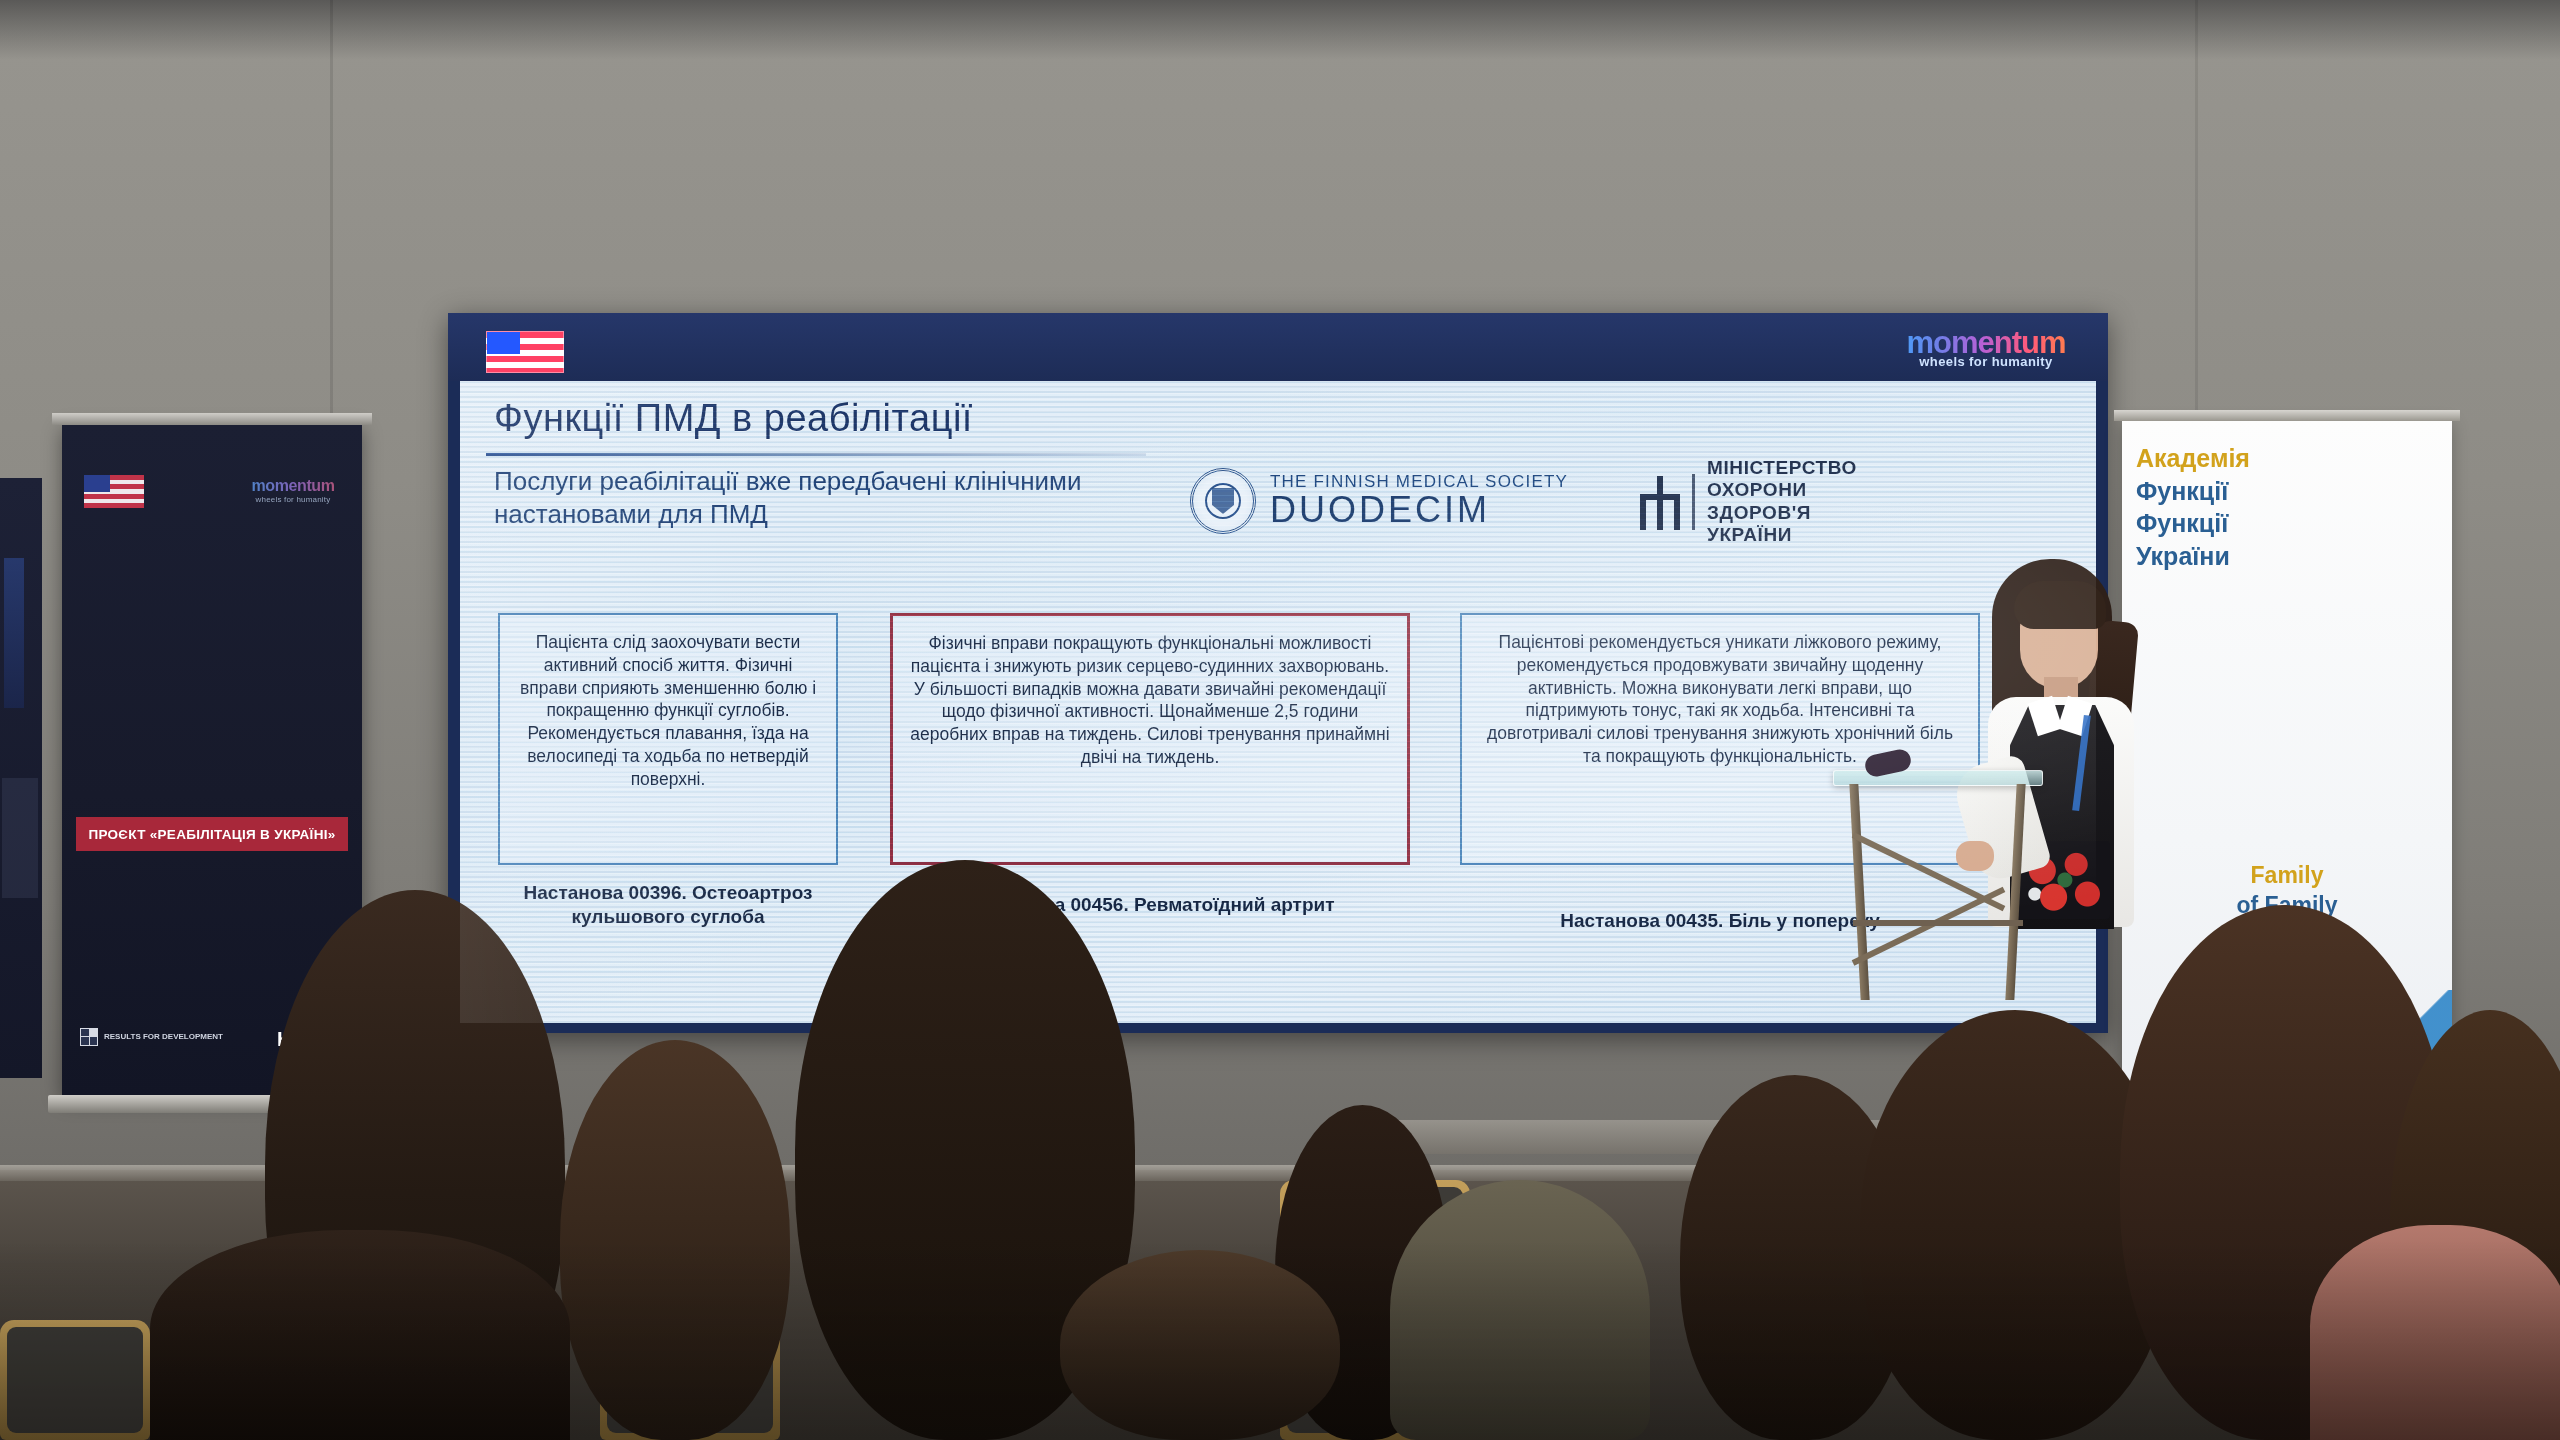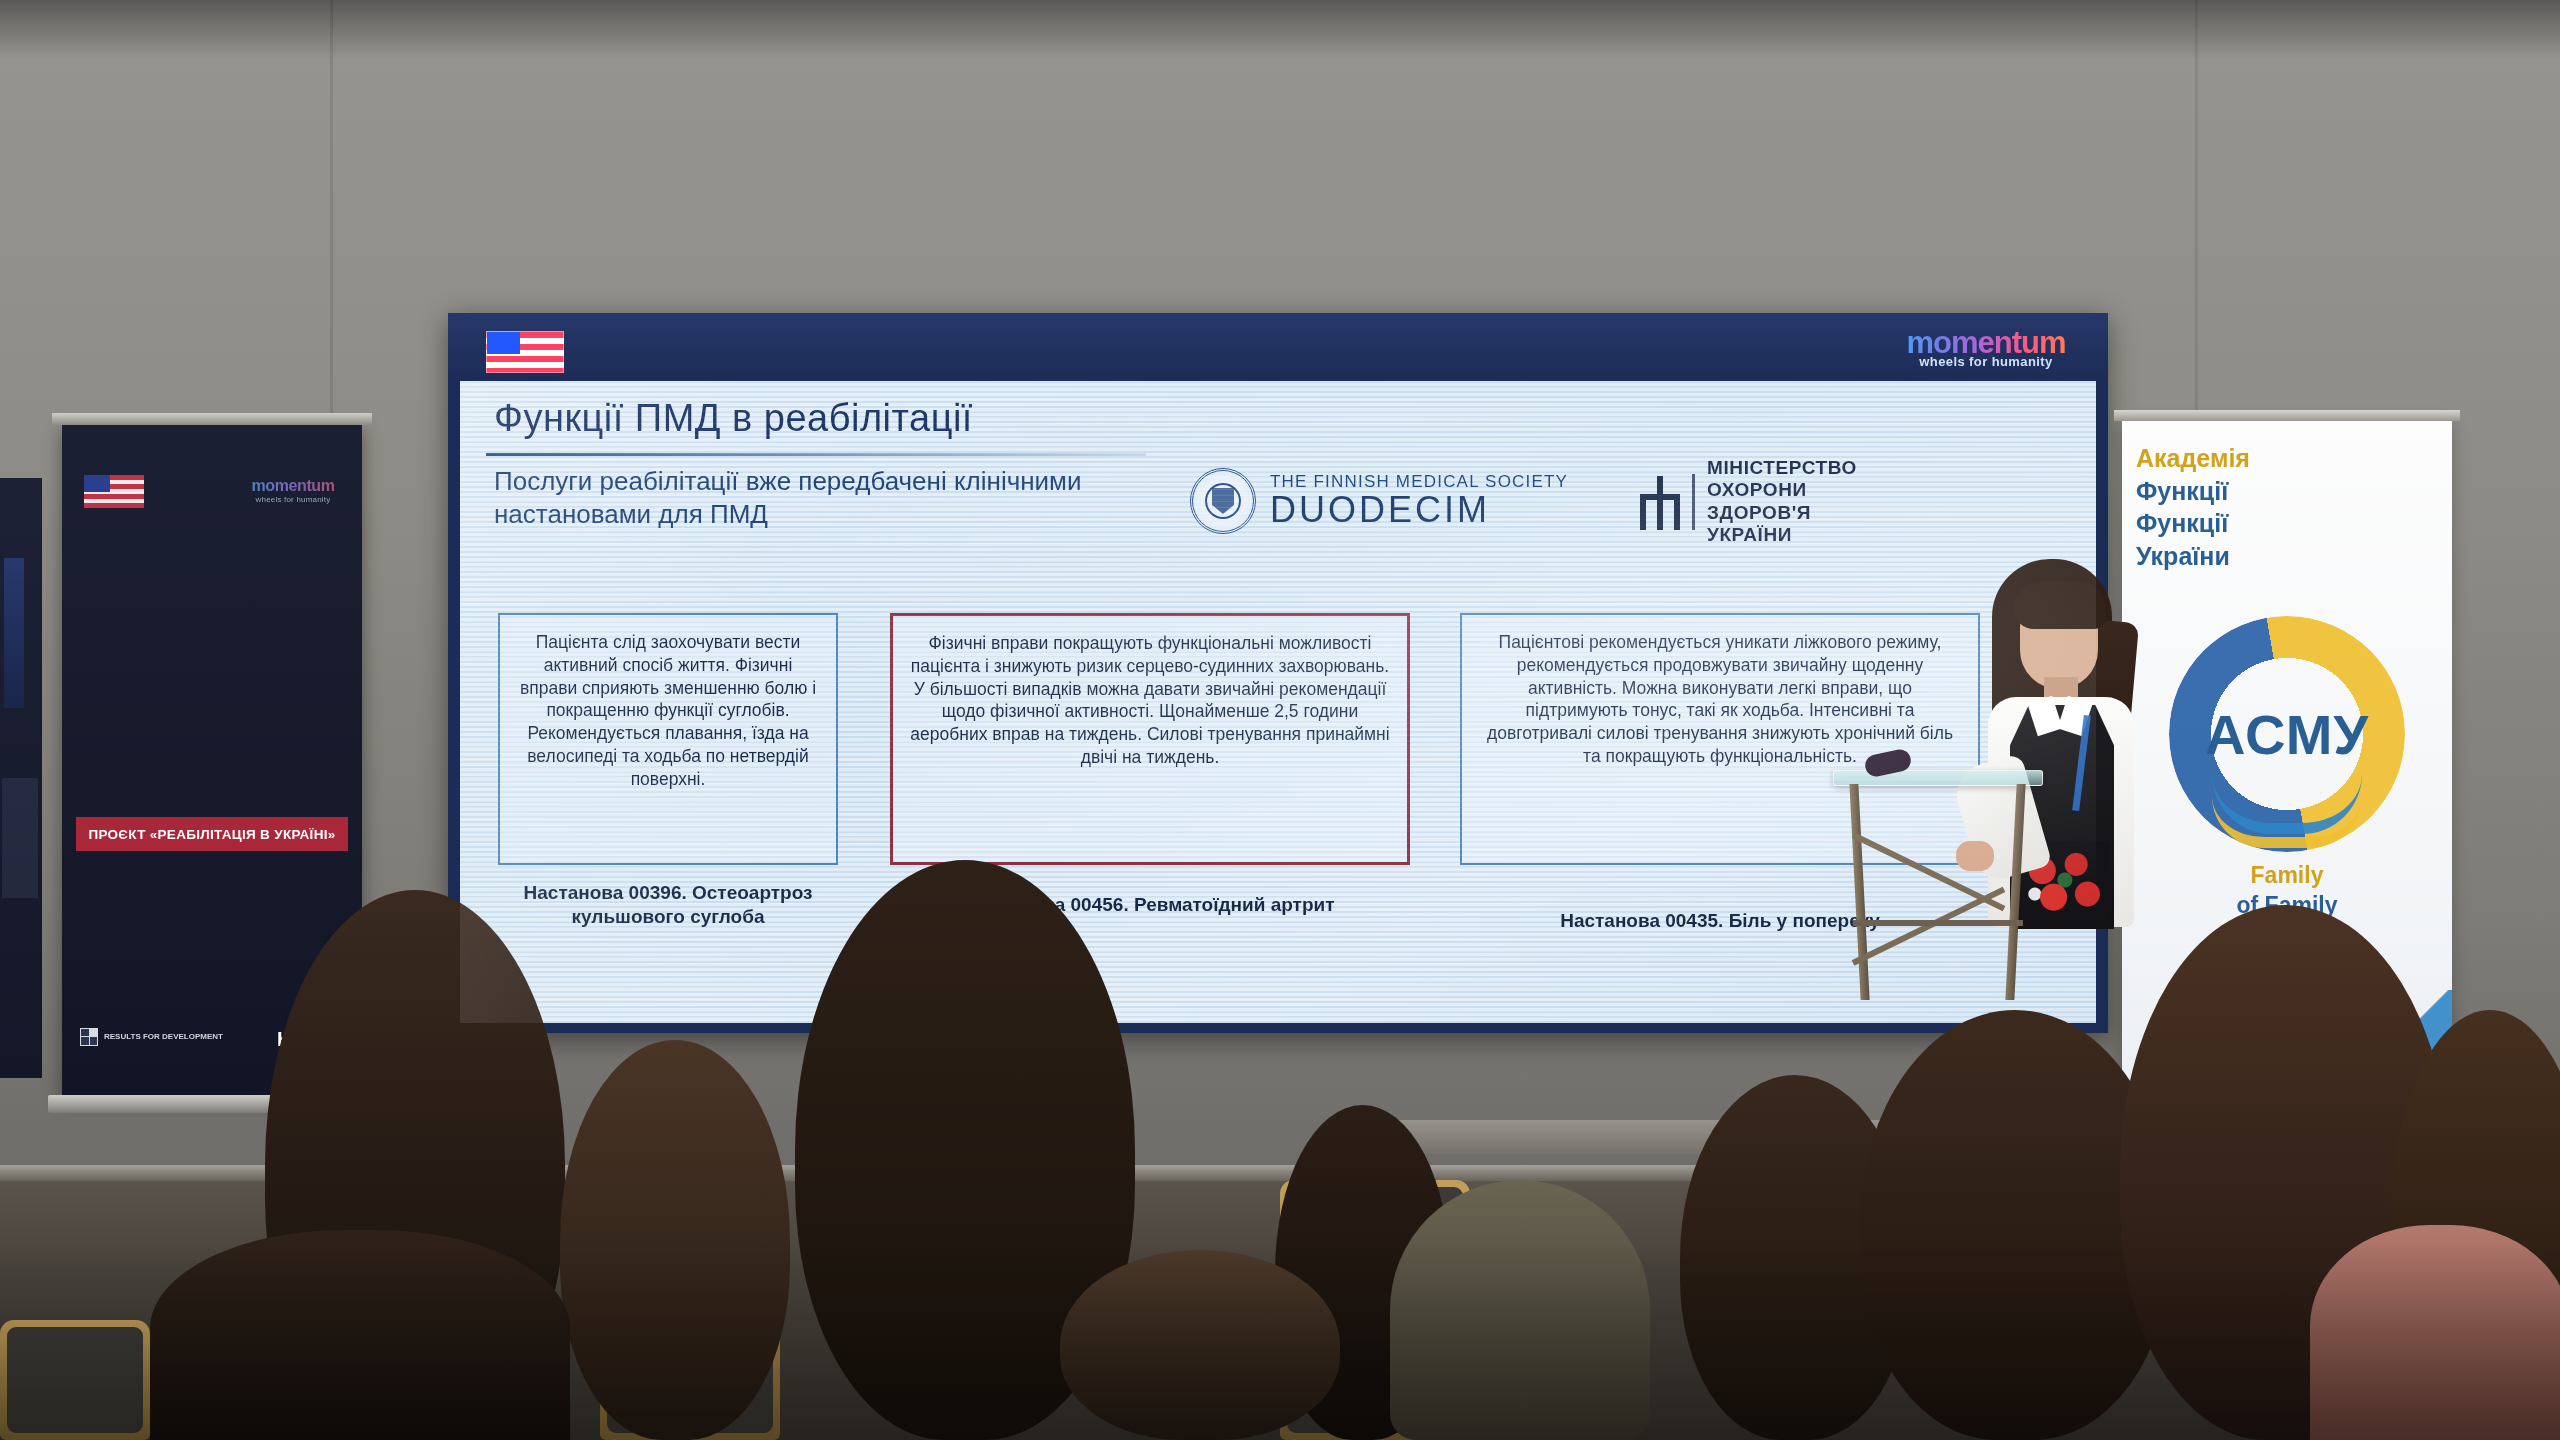--- a/index.html
+++ b/index.html
@@ -419,26 +419,20 @@
   </div>
 
   <div class="banner-r">
     <div class="top-bar"></div>
     <div class="ttl">
       <div class="l1">Академія</div>
       <div class="l2">Функції</div>
       <div class="l3">Функції</div>
       <div class="l4">України</div>
     </div>
-    <div class="emblem">
-      <div class="ring"></div>
-      <div class="acmu">АСМУ</div>
-      <div class="wave"></div>
-      <div class="wave2"></div>
-    </div>
     <div class="eng">
       <div class="e1">Family</div>
       <div class="e2">of Family</div>
       <div class="e3">Medicine</div>
       <div class="e4">Ukraine</div>
     </div>
     <div class="blue-corner"></div>
   </div>
 
   <div class="presenter">

